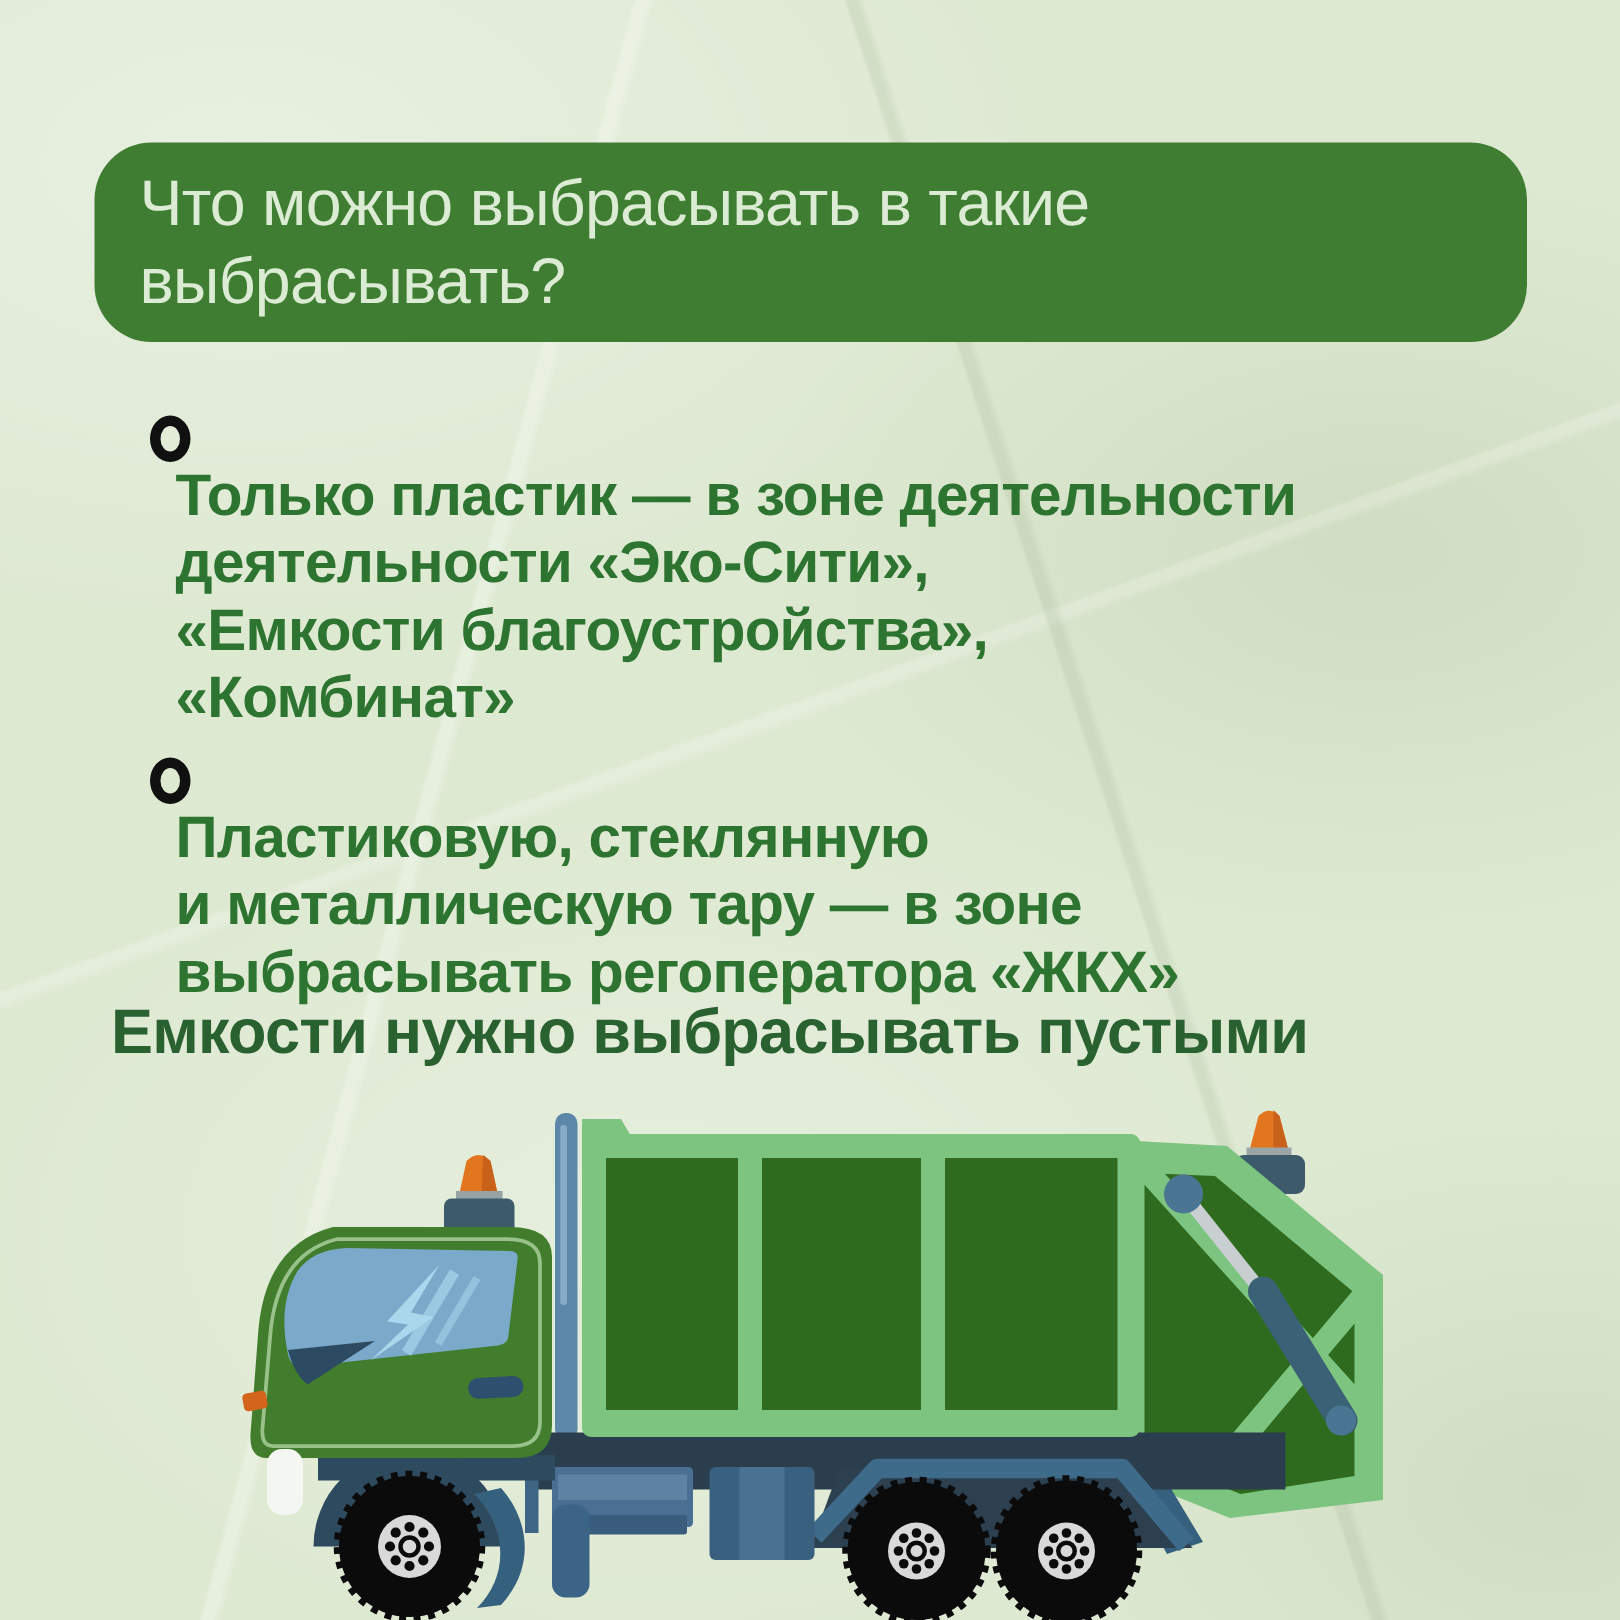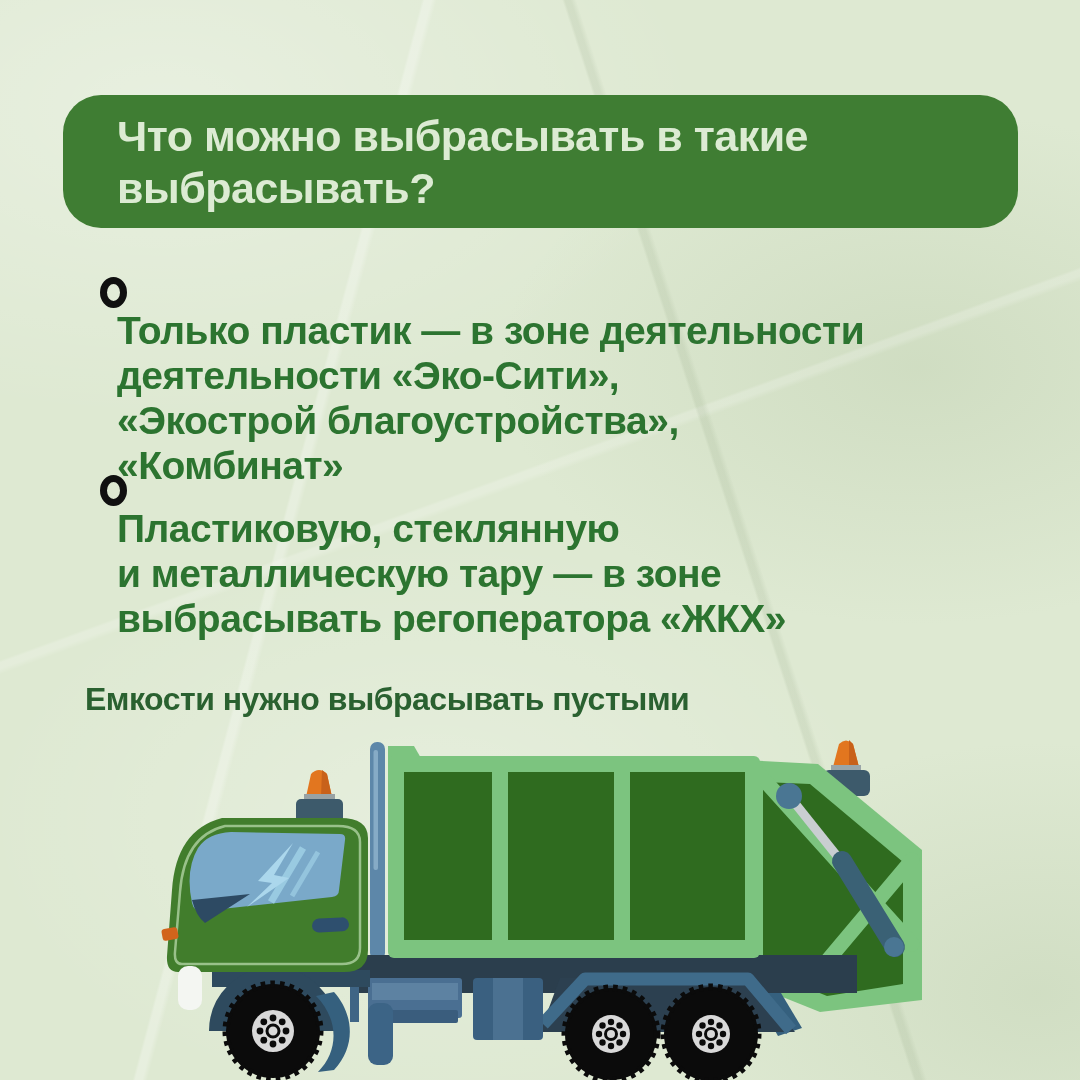--- a/index.html
+++ b/index.html
@@ -20,40 +20,40 @@
       radial-gradient(620px 420px at 96% 92%, rgba(166,186,148,.24), transparent 60%),
       #dee9d2;
   }
   .header-box{
     position:absolute;left:63px;top:95px;width:955px;height:133px;
     background:#3f7d33;border-radius:38px;
     display:flex;flex-direction:column;justify-content:center;
     padding:0 30px;box-sizing:border-box;
   }
   .header-box .line{
-    display:block;color:#dcebd3;font-weight:bold;
-    font-size:43px;line-height:52px;letter-spacing:-0.5px;white-space:nowrap;margin-left:24px;
+    display:block;color:#dcebd3;font-weight:normal;
+    font-size:43px;line-height:52px;letter-spacing:-0.5px;white-space:nowrap;
   }
   .bullet-item{
     position:absolute;left:100px;right:40px;display:flex;align-items:flex-start;flex-direction:column;
   }
   .bullet-item.first{top:268px;}
-  .bullet-item.second{top:466px;}
+  .bullet-item.second{top:496px;}
   .ring{
     flex:0 0 auto;width:13px;height:17px;margin-top:9px;
     border:7px solid #101010;border-radius:50%;
   }
   .bullet-text{margin-left:17px;}
   .bullet-text .line{
     display:block;color:#2c7430;font-weight:bold;
     font-size:39px;line-height:45px;letter-spacing:-0.5px;white-space:nowrap;
   }
   .note{
-    position:absolute;left:70px;top:660px;margin:15px;
-    color:#2a6130;font-weight:bold;font-size:32px;line-height:48px;
+    position:absolute;left:70px;top:660px;margin:4px;
+    color:#2a6130;font-weight:bold;font-size:42px;line-height:48px;
     letter-spacing:-0.5px;white-space:nowrap;
   }
   .truck{
     position:absolute;left:0;top:720px;width:1080px;height:360px;
   }
 </style>
 </head>
 <body>
 
 <div class="page">
@@ -61,21 +61,21 @@
   <div class="header-box">
     <span class="line">Что можно выбрасывать в такие</span>
     <span class="line">выбрасывать?</span>
   </div>
 
   <div class="bullet-item first">
     <span class="ring"></span>
     <div class="bullet-text">
       <span class="line">Только пластик — в зоне деятельности</span>
       <span class="line">деятельности «Эко-Сити»,</span>
-      <span class="line">«Экострой благоустройства»,</span>
+      <span class="line">«Емкости благоустройства»,</span>
       <span class="line">«Комбинат»</span>
     </div>
   </div>
 
   <div class="bullet-item second">
     <span class="ring"></span>
     <div class="bullet-text">
       <span class="line">Пластиковую, стеклянную</span>
       <span class="line">и металлическую тару — в зоне</span>
       <span class="line">выбрасывать регоператора «ЖКХ»</span>

